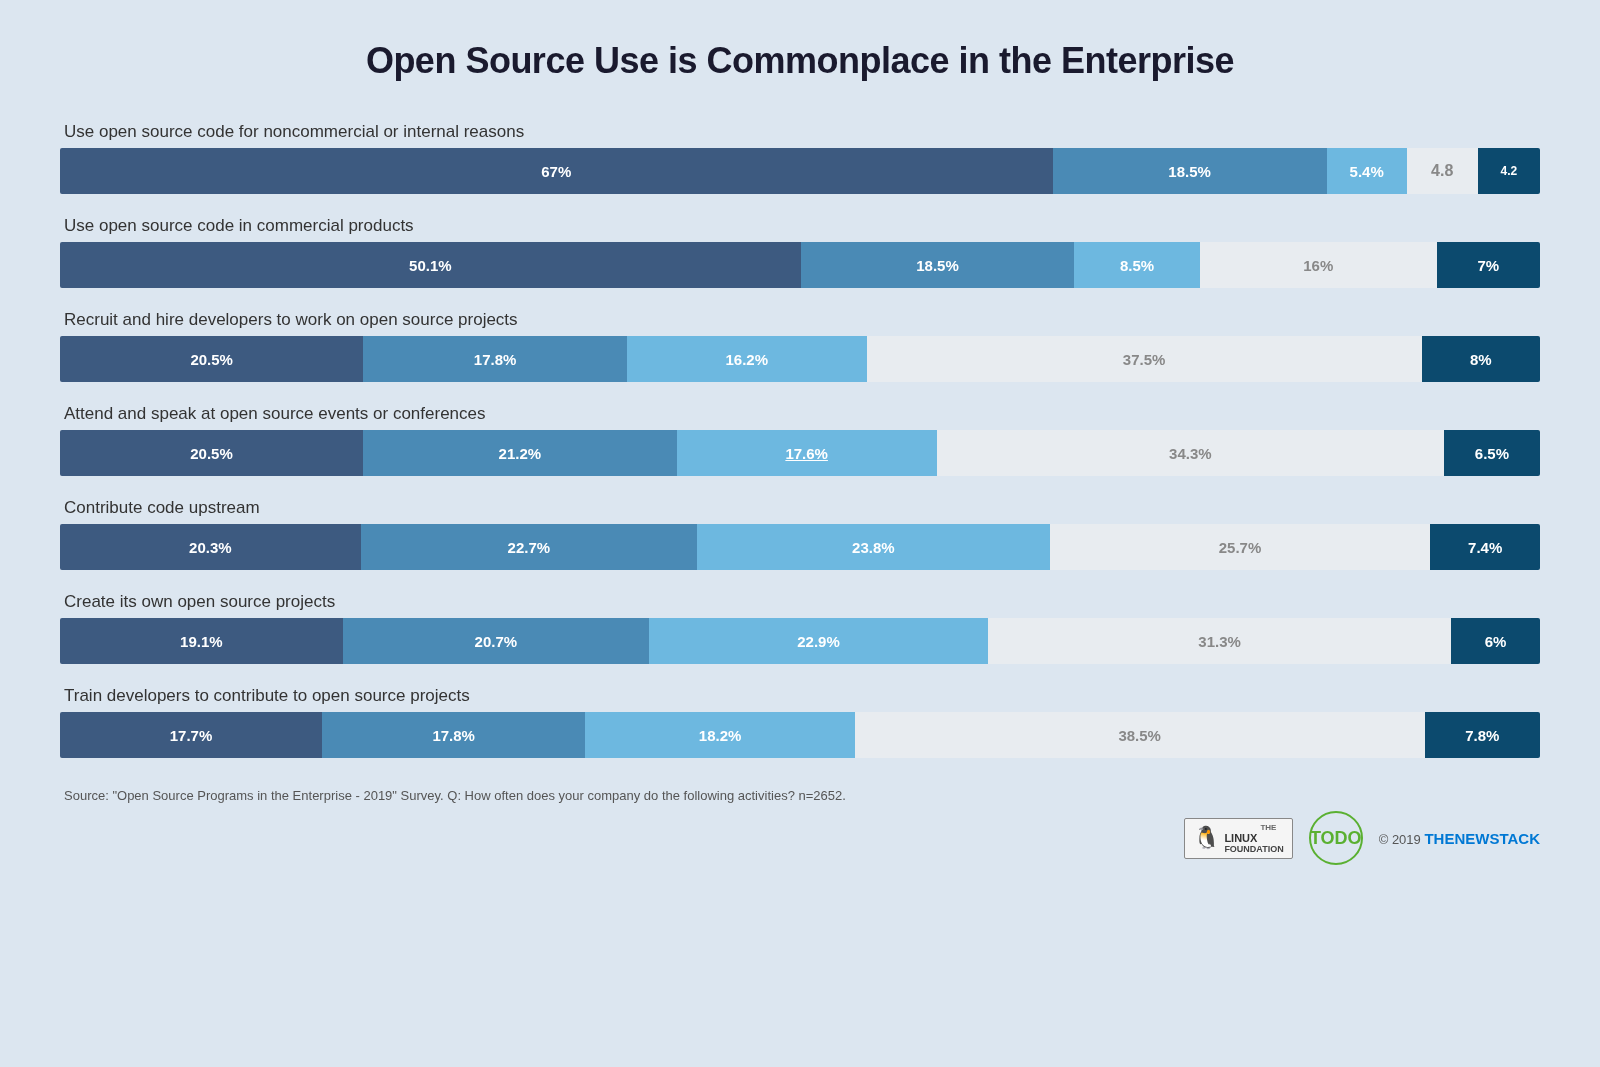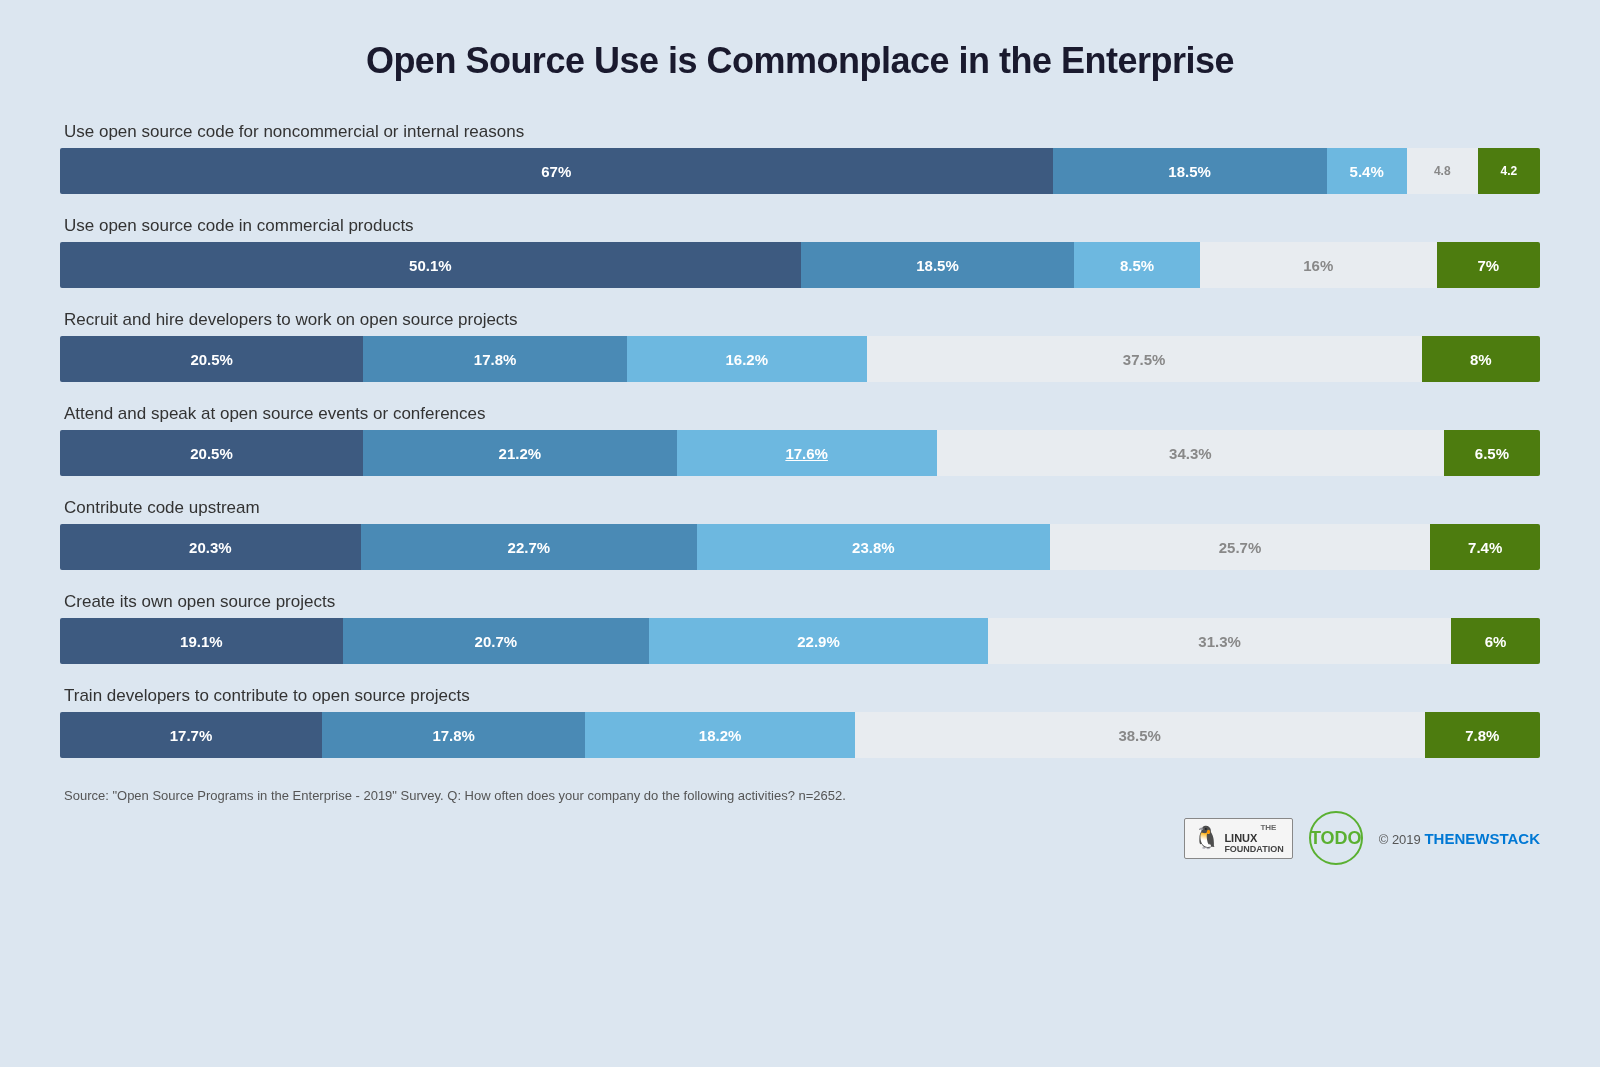--- a/index.html
+++ b/index.html
@@ -56,21 +56,21 @@
       font-weight: 700;
       color: #fff;
       overflow: hidden;
       white-space: nowrap;
     }
 
     .seg-frequently { background-color: #3d5a80; }
     .seg-sometimes  { background-color: #4a8ab5; }
     .seg-rarely     { background-color: #6db8e0; }
     .seg-never      { background-color: #e8ecf0; color: #888; }
-    .seg-dontknow   { background-color: #4d7c0f; }
+    .seg-dontknow   { background-color: #0c4a6e; }
 
     .legend-area {
       margin-top: 28px;
       display: flex;
       flex-direction: column;
       align-items: center;
     }
 
     .legend-bar {
       display: flex;
@@ -173,21 +173,21 @@
 <div class="chart-container">
   <h1 class="chart-title">Open Source Use is Commonplace in the Enterprise</h1>
 
   <div id="bars-container">
       <div class="row-group">
         <div class="row-label">Use open source code for noncommercial or internal reasons</div>
         <div class="bar-row">
           <div class="seg seg-frequently" style="flex: 67 0 0px;">67%</div>
           <div class="seg seg-sometimes" style="flex: 18.5 0 0px;">18.5%</div>
           <div class="seg seg-rarely" style="flex: 5.4 0 0px;">5.4%</div>
-          <div class="seg seg-never" style="flex: 4.8 0 0px; font-size: 12px;">4.8</div>
+          <div class="seg seg-never" style="flex: 4.8 0 0px; font-size: 16px;">4.8</div>
           <div class="seg seg-dontknow" style="flex: 4.2 0 0px; font-size: 12px;">4.2</div>
         </div>
       </div>
       <div class="row-group">
         <div class="row-label">Use open source code in commercial products</div>
         <div class="bar-row">
           <div class="seg seg-frequently" style="flex: 50.1 0 0px;">50.1%</div>
           <div class="seg seg-sometimes" style="flex: 18.5 0 0px;">18.5%</div>
           <div class="seg seg-rarely" style="flex: 8.5 0 0px;">8.5%</div>
           <div class="seg seg-never" style="flex: 16 0 0px;">16%</div>

